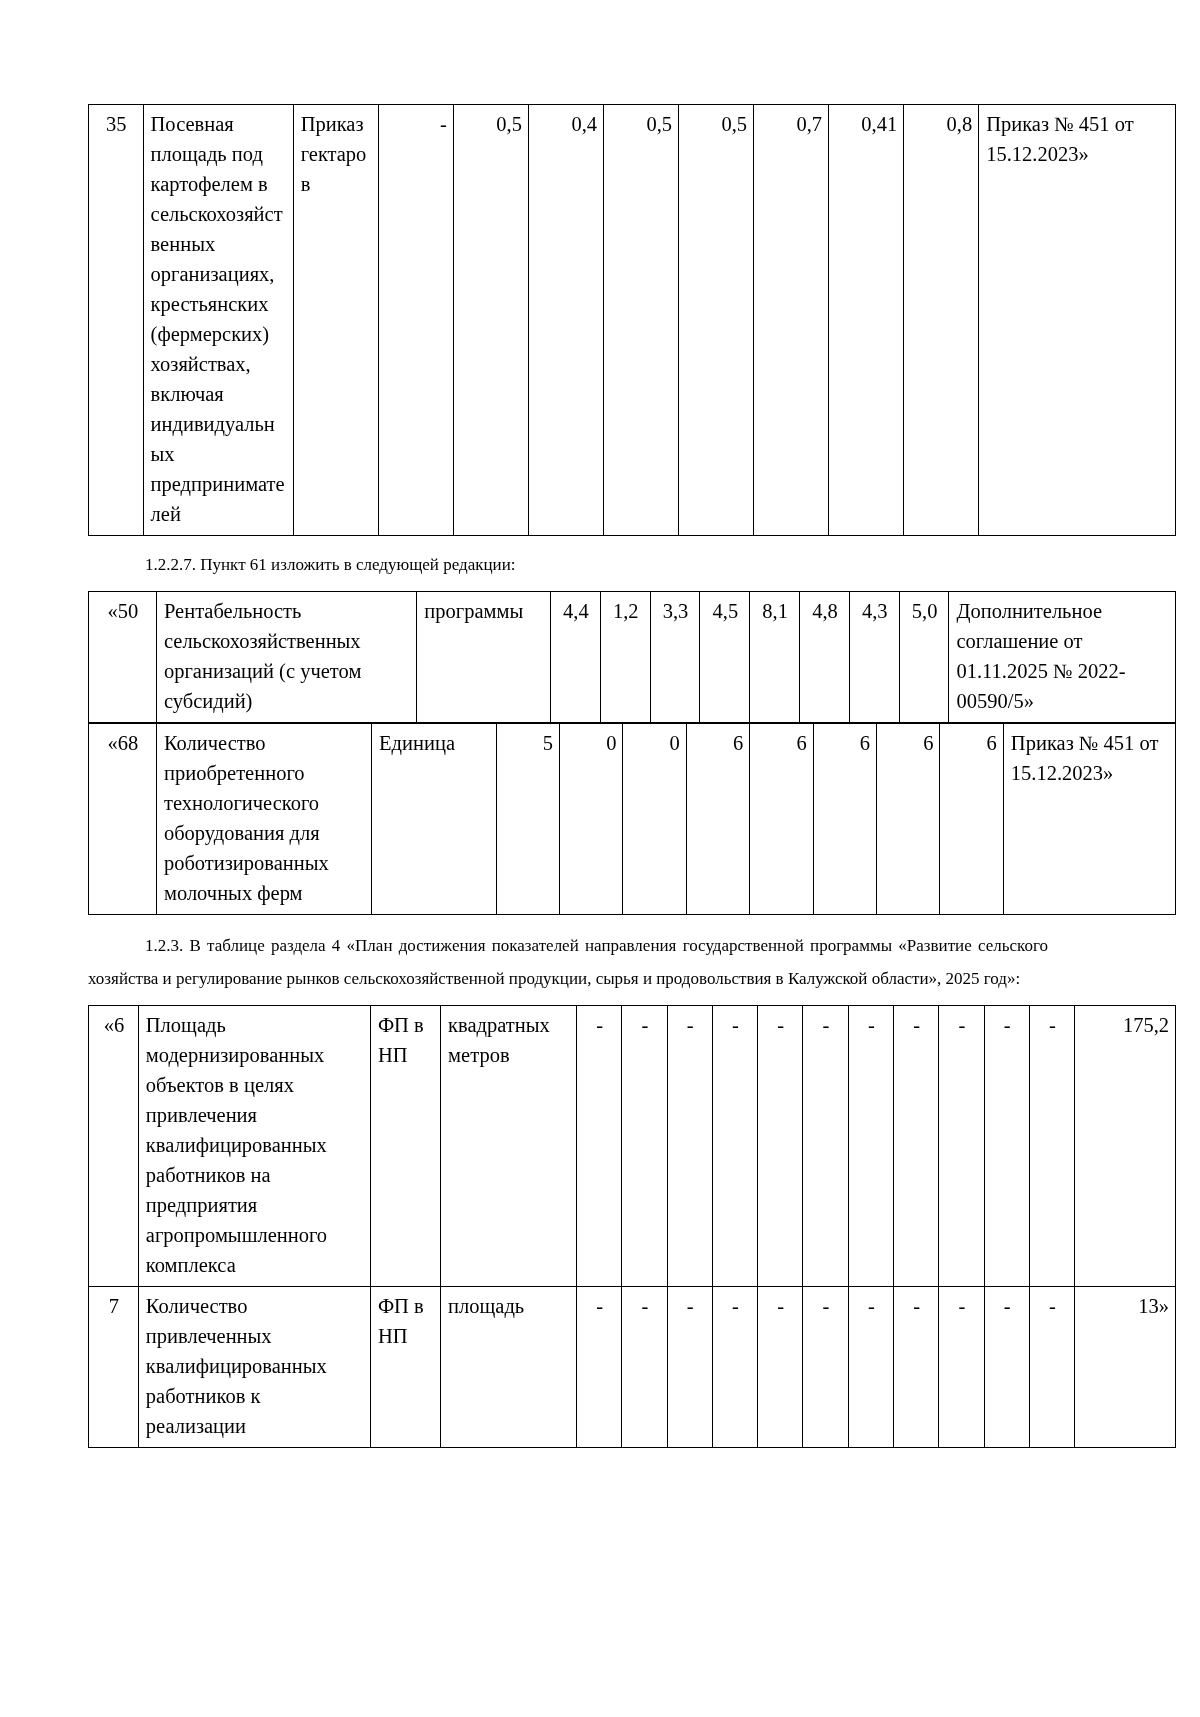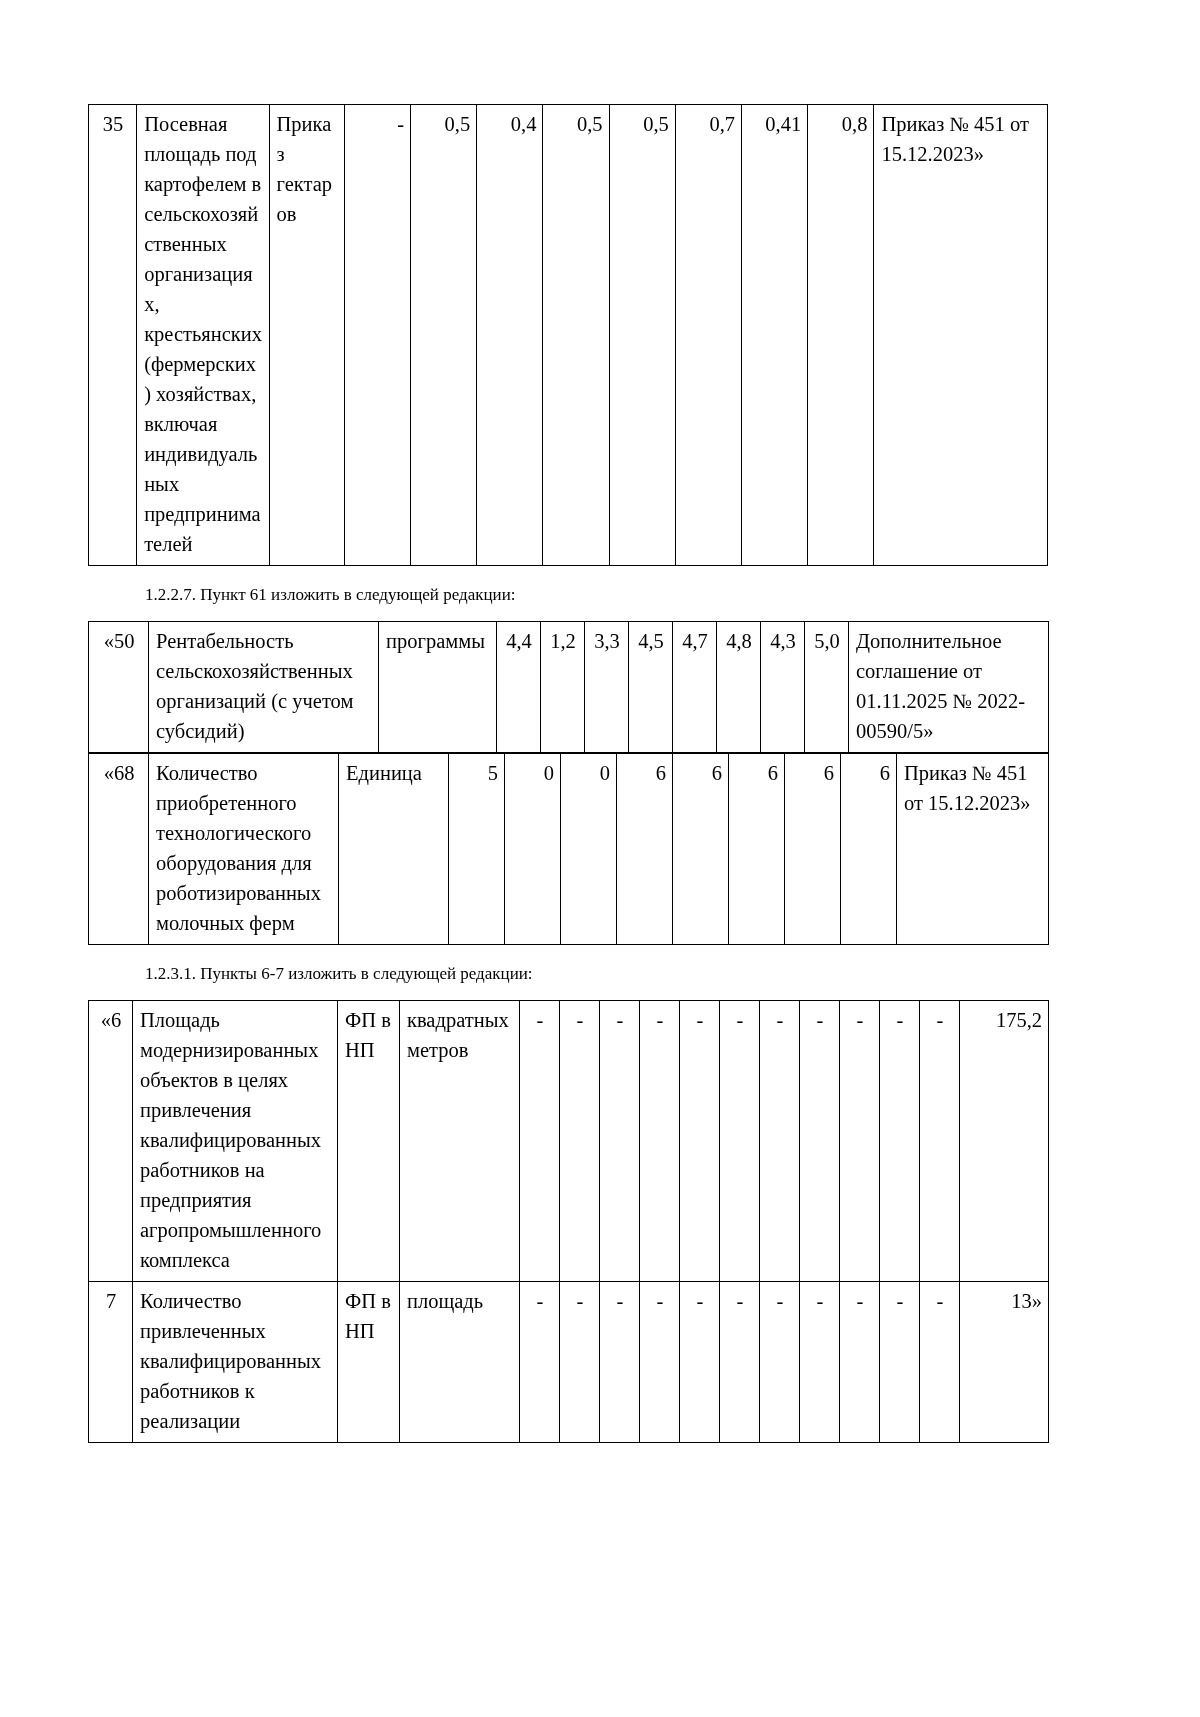--- a/index.html
+++ b/index.html
@@ -20,21 +20,21 @@
   }
   .content {
     position: absolute;
     left: 88px;
     top: 104px;
     width: 960px;
   }
 
   table.doc-table {
     border-collapse: collapse;
-    width: 960px;
+    width: 1088px;
     table-layout: fixed;
     margin: 0;
   }
   table.doc-table td {
     border: 1.6px solid #000000;
     padding: 4px 6px 6px 7px;
     font-size: 20.5px;
     line-height: 30px;
     vertical-align: top;
     word-wrap: break-word;
@@ -116,21 +116,21 @@
       </colgroup>
       <tbody>
           <tr>
         <td class="ctr">«50</td>
         <td class="lft">Рентабельность сельскохозяйственных организаций (с учетом субсидий)</td>
         <td class="lft">программы</td>
         <td class="ctr">4,4</td>
         <td class="ctr">1,2</td>
         <td class="ctr">3,3</td>
         <td class="ctr">4,5</td>
-        <td class="ctr">4,7</td>
+        <td class="ctr">8,1</td>
         <td class="ctr">4,8</td>
         <td class="ctr">4,3</td>
         <td class="ctr">5,0</td>
         <td class="lft">Дополнительное соглашение от 01.11.2025 № 2022-00590/5»</td>
       </tr>
     </tbody>
       </table>
 
 
     <table class="doc-table">
@@ -159,22 +159,22 @@
         <td class="num">6</td>
         <td class="num">6</td>
         <td class="num">6</td>
         <td class="num">6</td>
         <td class="num">6</td>
         <td class="lft">Приказ № 451 от 15.12.2023»</td>
       </tr>
     </tbody>
       </table>
 
-
-    <p class="para">1.2.3.1. Пункты 6-7 изложить в следующей редакции:</p>
+    <p class="para just gap-top">1.2.3. В таблице раздела 4 «План достижения показателей направления государственной программы «Развитие сельского хозяйства и регулирование рынков сельскохозяйственной продукции, сырья и продовольствия в Калужской области», 2025 год»:</p>
+
 
     <table class="doc-table">
       <colgroup>
         <col style="width:44px">
           <col style="width:205px">
           <col style="width:62px">
         <col style="width:120px">
         <col style="width:40px">
           <col style="width:40px">
           <col style="width:40px">

